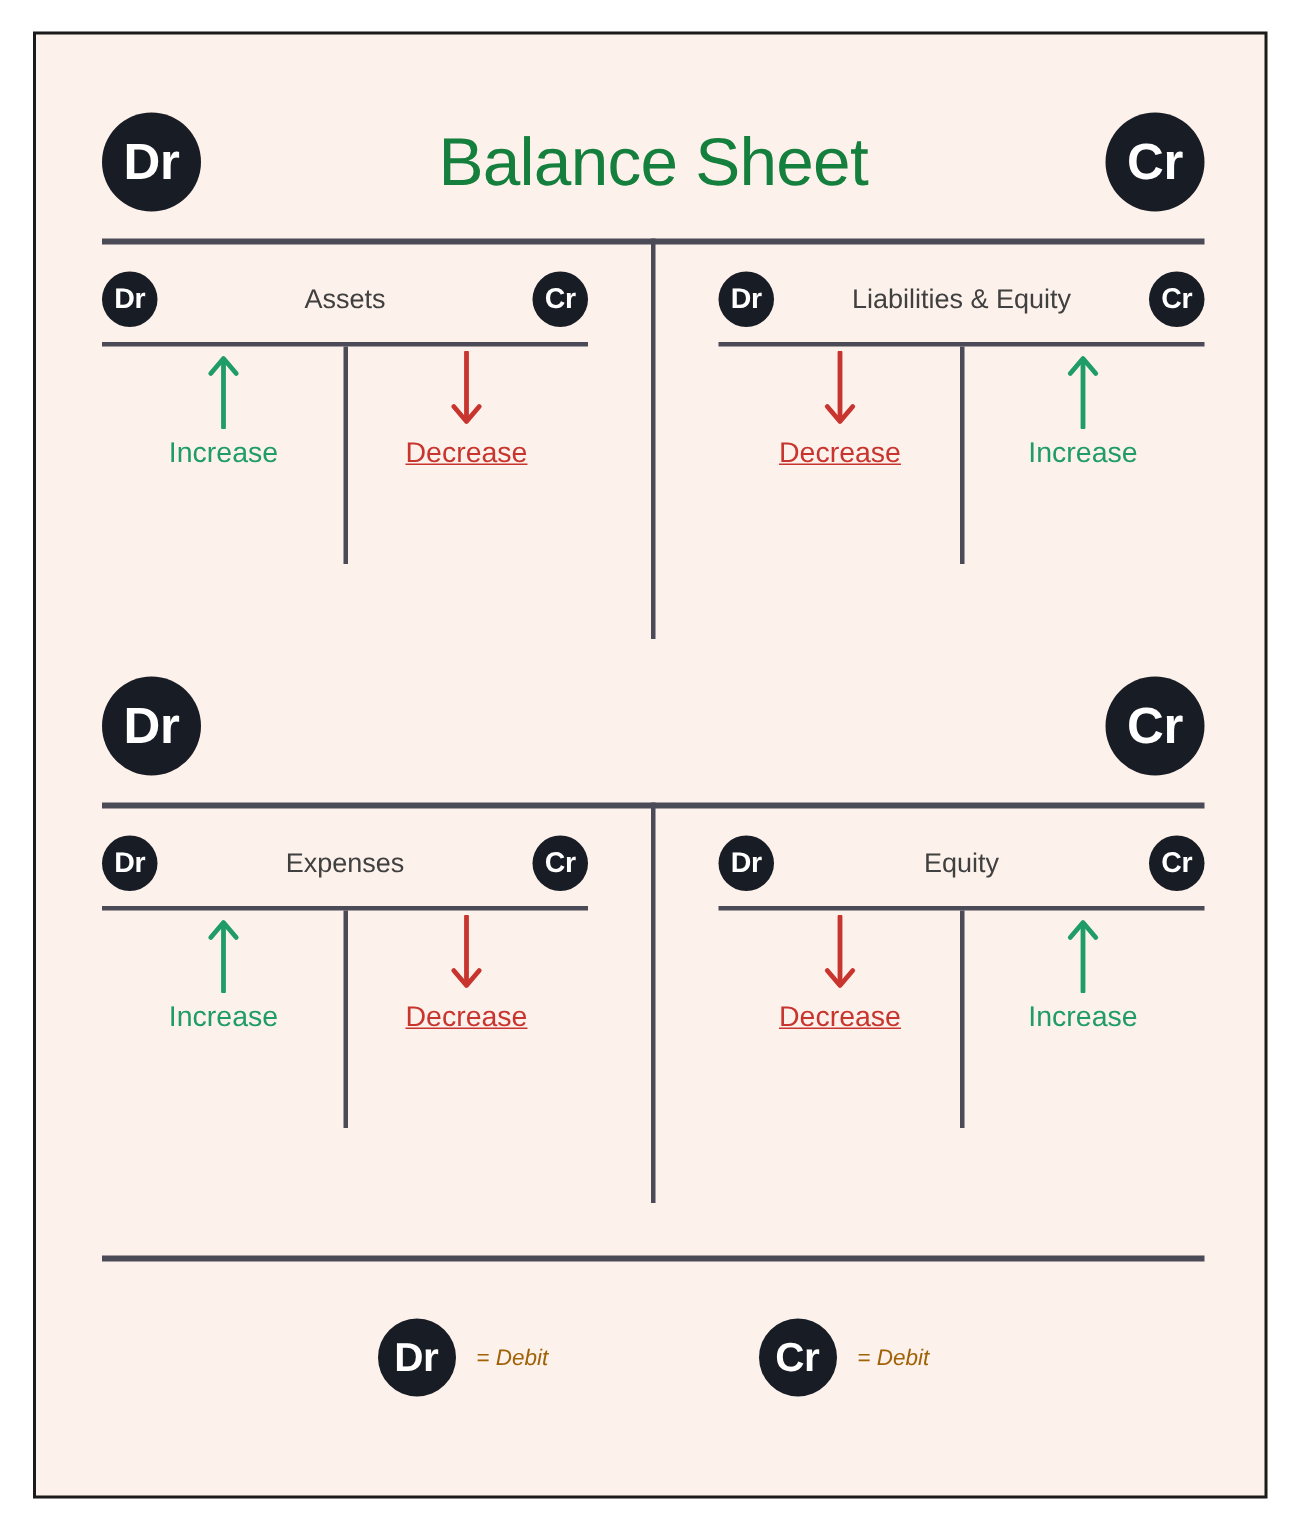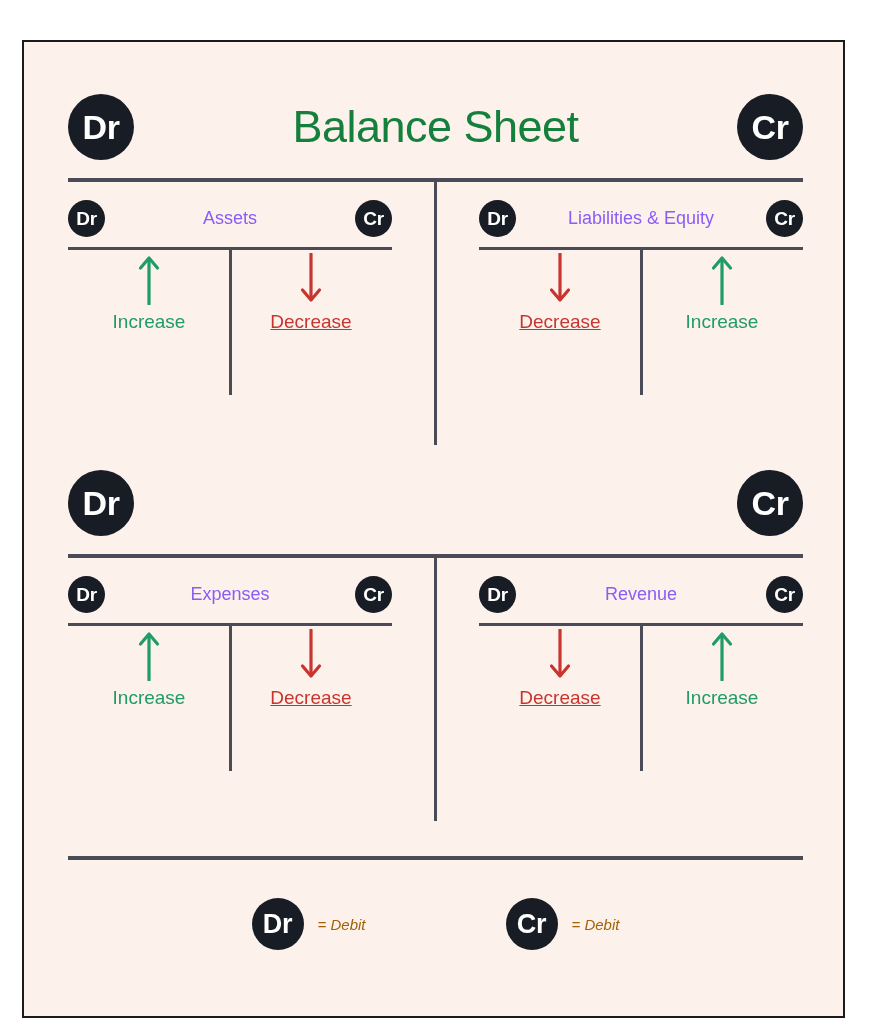--- a/index.html
+++ b/index.html
@@ -12,21 +12,21 @@
     width: 869px;
     height: 1023px;
     font-family: "Liberation Sans", sans-serif;
     -webkit-font-smoothing: antialiased;
   }
 
   
   #chart-frame {
     position: absolute;
     left: 22px;
-    top: 40px;
+    top: 21px;
     width: 823px;
     height: 978px;
     background: #FDF1EB;
     border: 2px solid #1B1B1B;
     box-sizing: border-box;
     overflow: hidden;
   }
 
   
   .badge {
@@ -101,21 +101,21 @@
     align-items: center;
     justify-content: space-between;
   }
   .taccount-title {
     position: absolute;
     left: 0;
     right: 0;
     text-align: center;
     font-size: 18px;
     font-weight: 400;
-    color: #8b5cf6;
+    color: #404040;
     white-space: nowrap;
   }
   .taccount-rule {
     height: 3px;
     background: #4B4B58;
     margin-top: 10px;
     width: 100%;
   }
   .taccount-body {
     position: relative;
@@ -283,21 +283,21 @@
             <path d="M3.5 37 L12 47 L20.5 37" stroke="#C8352F" stroke-width="3.2" fill="none" stroke-linecap="round" stroke-linejoin="round"></path>
           </svg>
           <span class="effect-label down">Decrease</span>
         </div>
       </div>
     </div>
 
     <div class="taccount">
       <div class="taccount-head">
         <span class="badge badge-sm">Dr</span>
-        <span class="taccount-title">Revenue</span>
+        <span class="taccount-title">Equity</span>
         <span class="badge badge-sm">Cr</span>
       </div>
       <div class="taccount-rule"></div>
       <div class="taccount-body">
         <div class="taccount-stem"></div>
         <div class="tcell">
           <svg class="arrow" viewBox="0 0 24 52">
             <path d="M12 1 L12 46" stroke="#C8352F" stroke-width="3.2" fill="none" stroke-linecap="round"></path>
             <path d="M3.5 37 L12 47 L20.5 37" stroke="#C8352F" stroke-width="3.2" fill="none" stroke-linecap="round" stroke-linejoin="round"></path>
           </svg>

